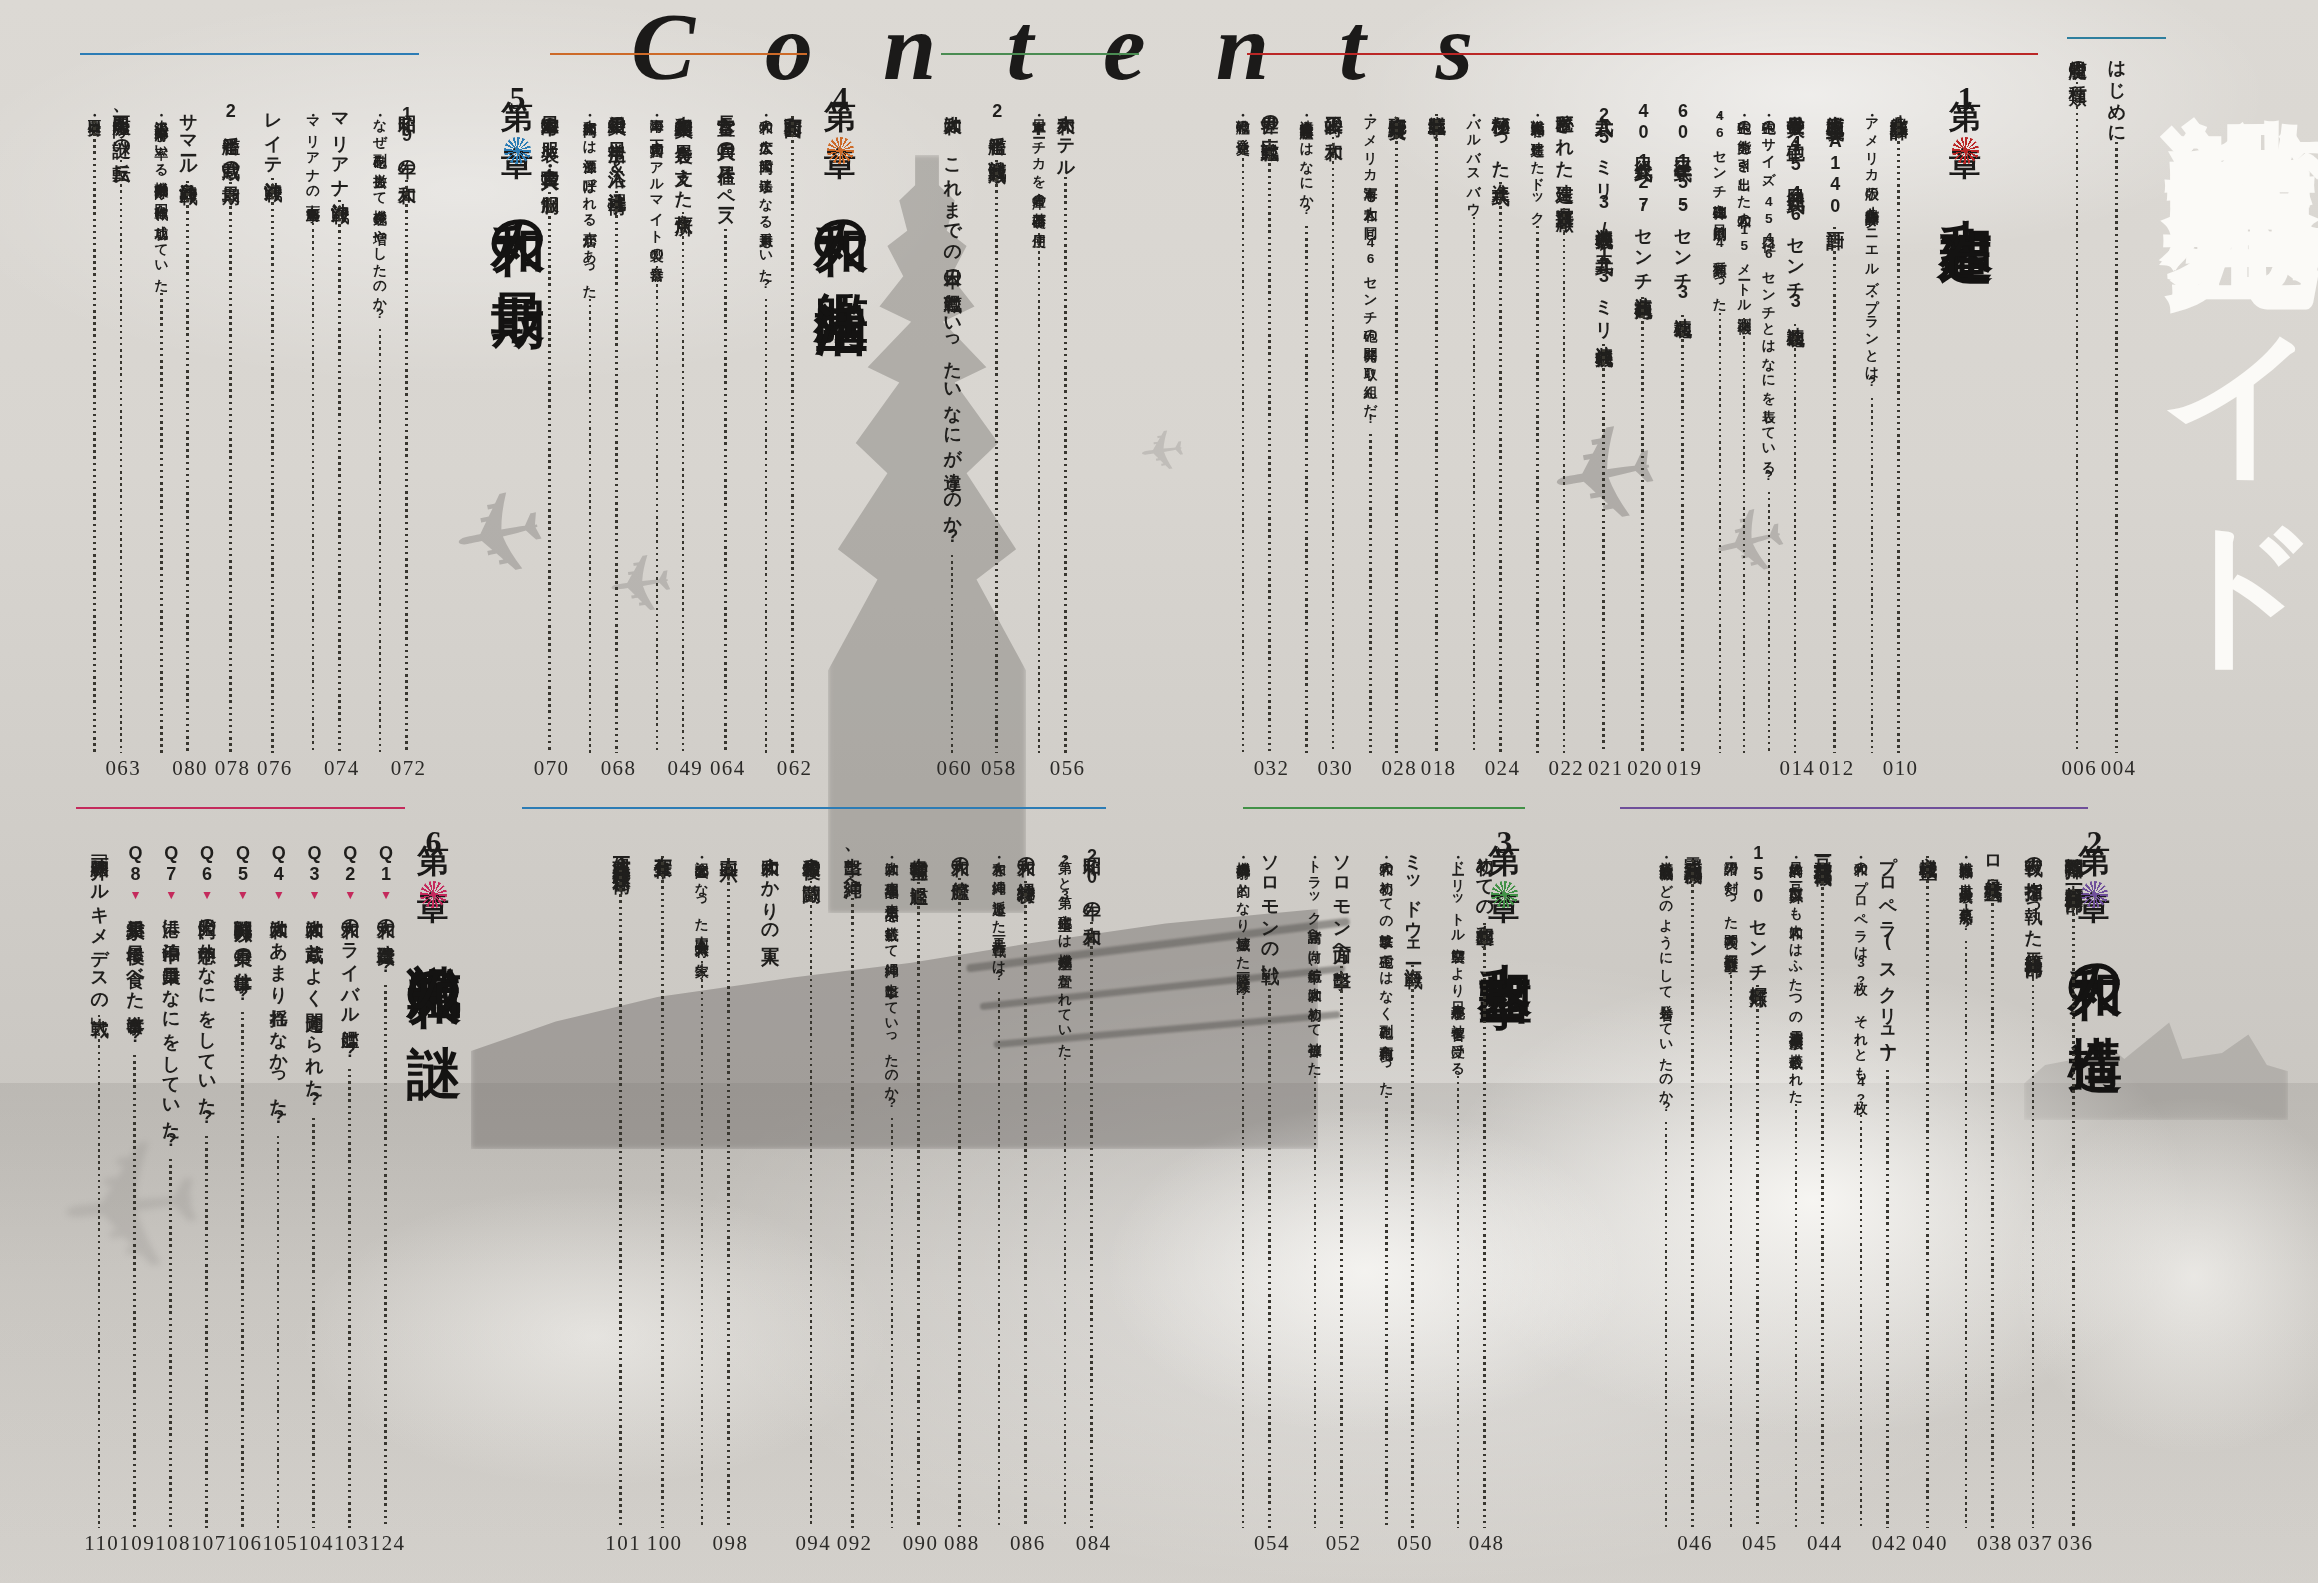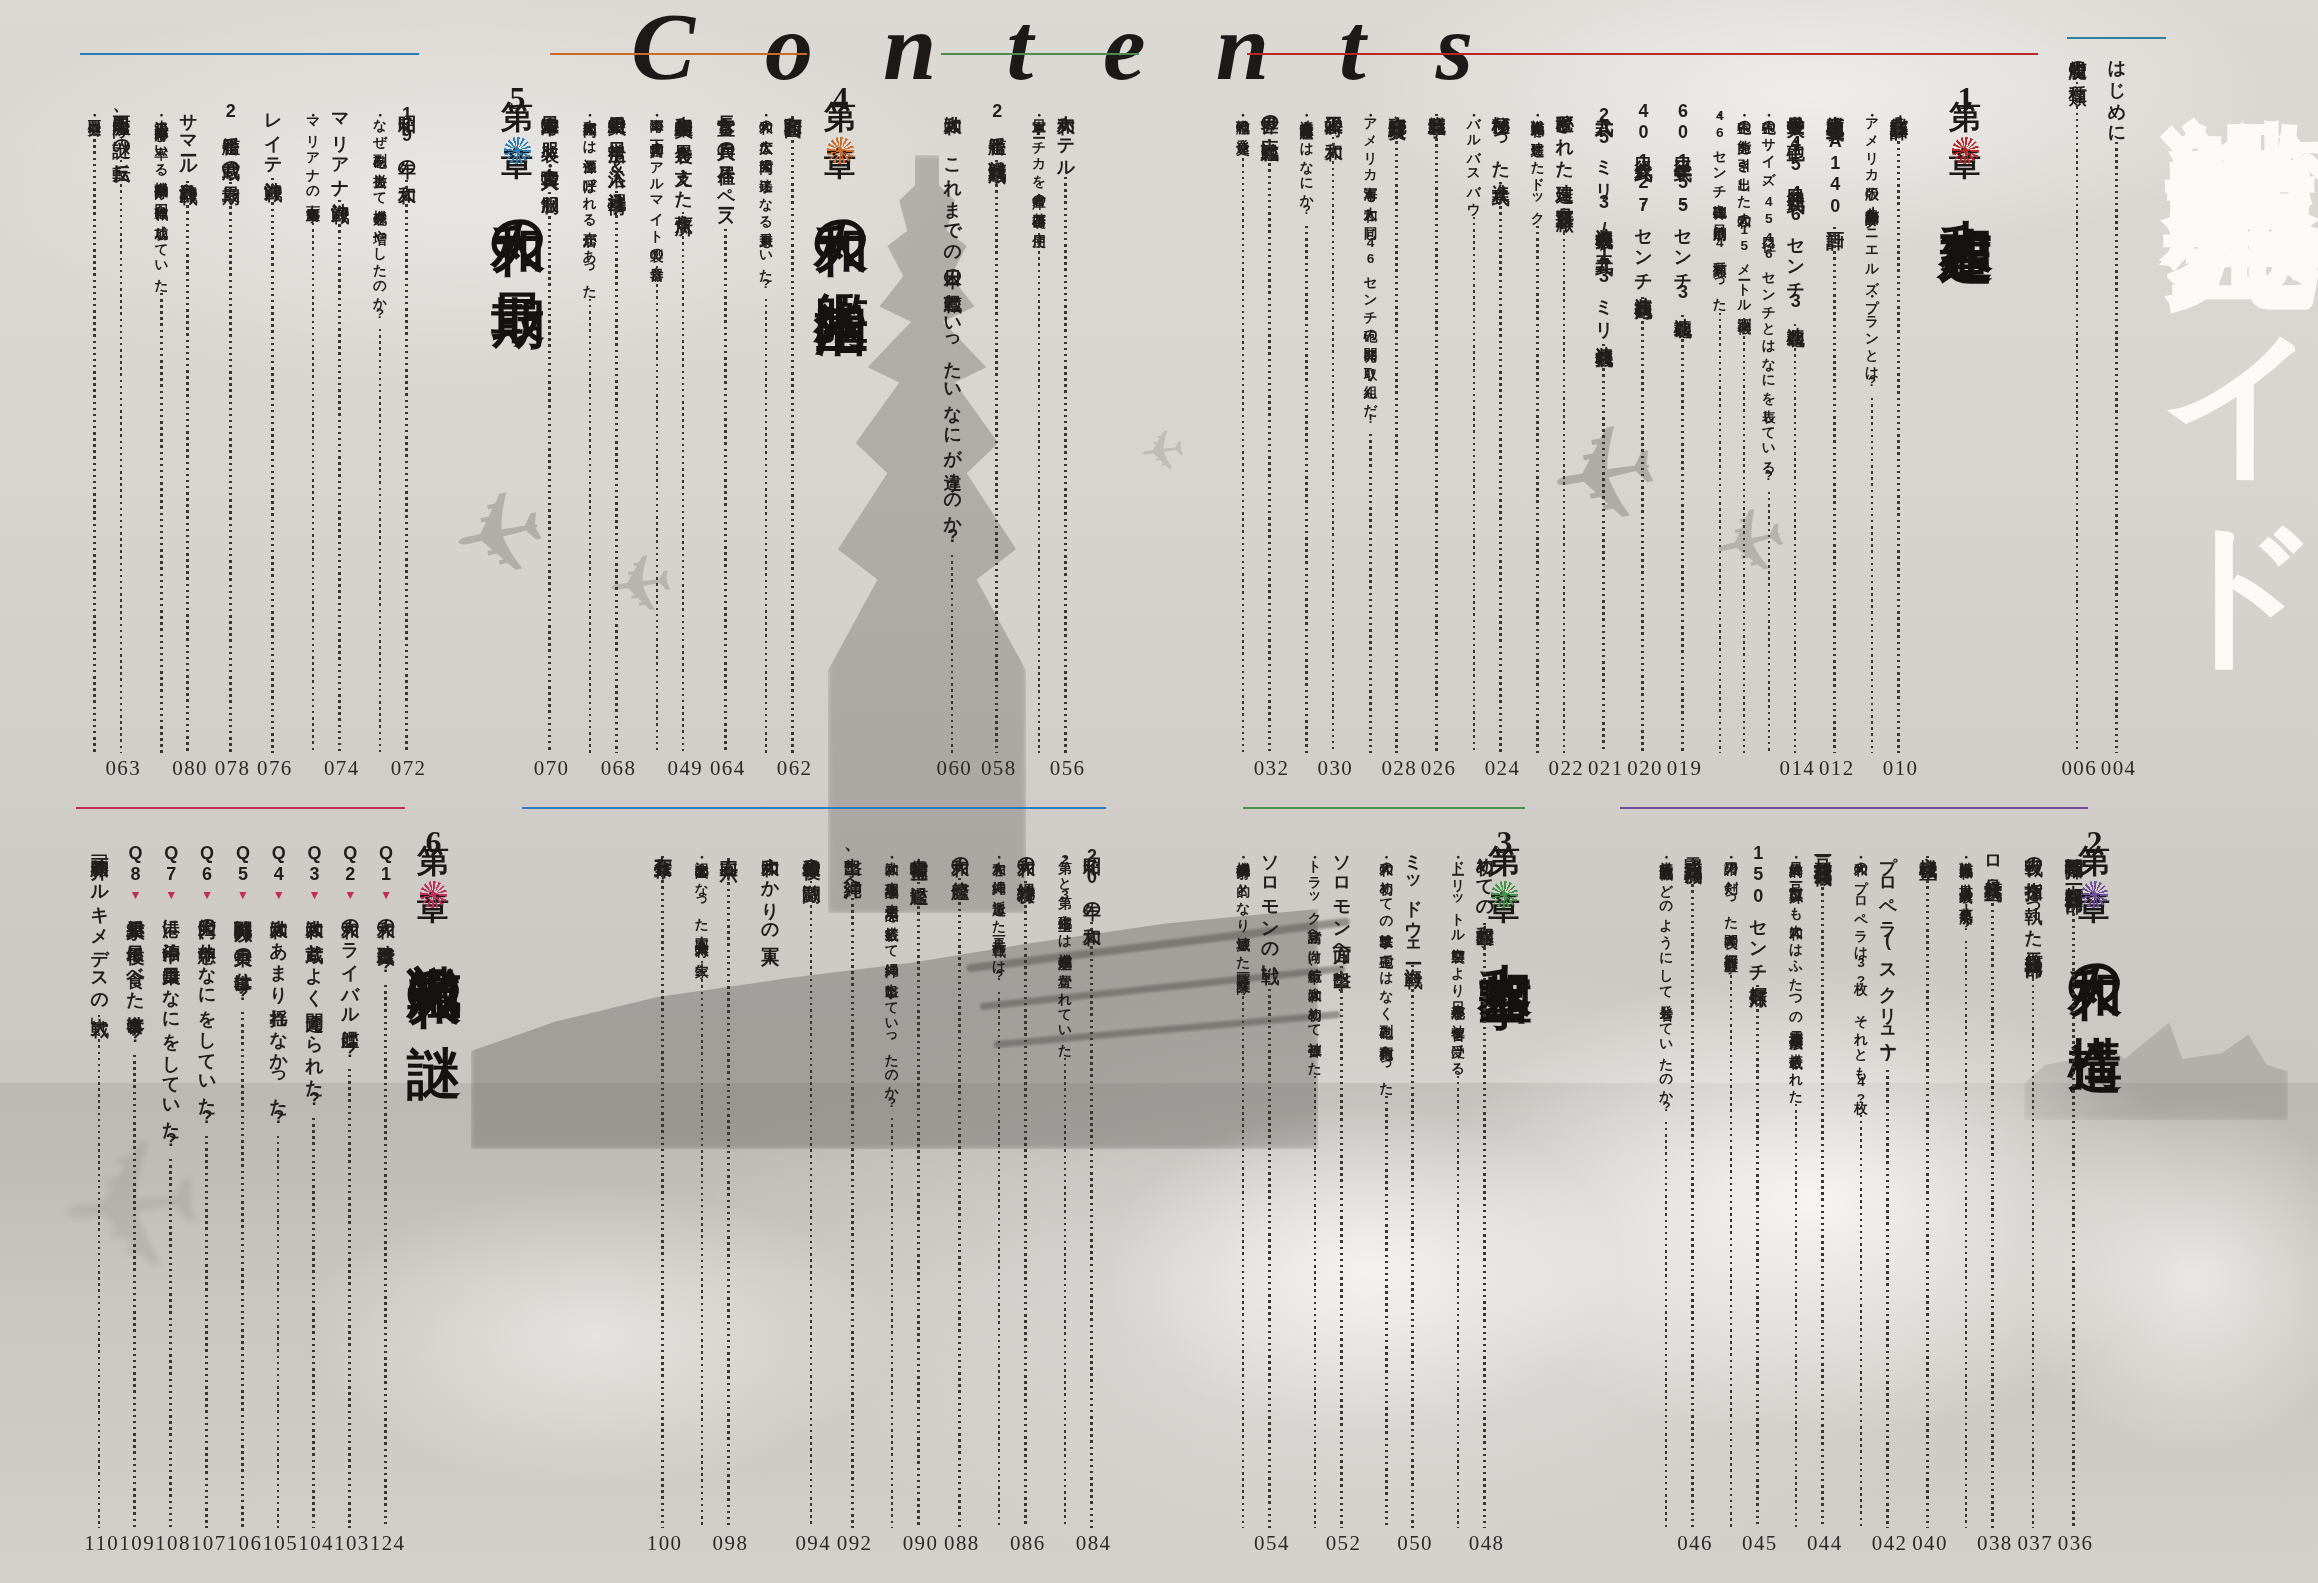--- a/index.html
+++ b/index.html
@@ -251,21 +251,21 @@
             <div class="vtext">・バルバスバウ</div>
             <div class="dots"></div>
           </div>
           <div class="pg">024</div>
         </div>
         <div class="entry">
           <div class="line main">
             <div class="vtext">艤装工事</div>
             <div class="dots"></div>
           </div>
-          <div class="pg">026</div>
+          <div class="pg">018</div>
         </div>
         <div class="entry">
           <div class="line main">
             <div class="vtext">主砲斉射実験</div>
             <div class="dots"></div>
           </div>
           <div class="line sub">
             <div class="vtext">・アメリカ海軍も大和と同じ46センチ砲の開発に取り組んだ!</div>
             <div class="dots"></div>
           </div>
@@ -639,20 +639,27 @@
           </div>
           <div class="pg">098</div>
         </div>
         <div class="entry">
           <div class="line main">
             <div class="vtext">有賀幸作</div>
             <div class="dots"></div>
           </div>
           <div class="pg">100</div>
         </div>
+        <div class="entry">
+          <div class="line main">
+            <div class="vtext">伊藤整一・松田千秋・森下信衛</div>
+            <div class="dots"></div>
+          </div>
+          <div class="pg">101</div>
+        </div>
       </div>
     </div>
   <div class="sec" id="sec-ch6">
       <div class="entries">
         <div class="entry">
           <div class="line main">
             <div class="vtext"><span class="qmark">Q1</span><span class="tri">▼</span>大和の建造費は?</div>
             <div class="dots"></div>
           </div>
           <div class="pg">124</div>

